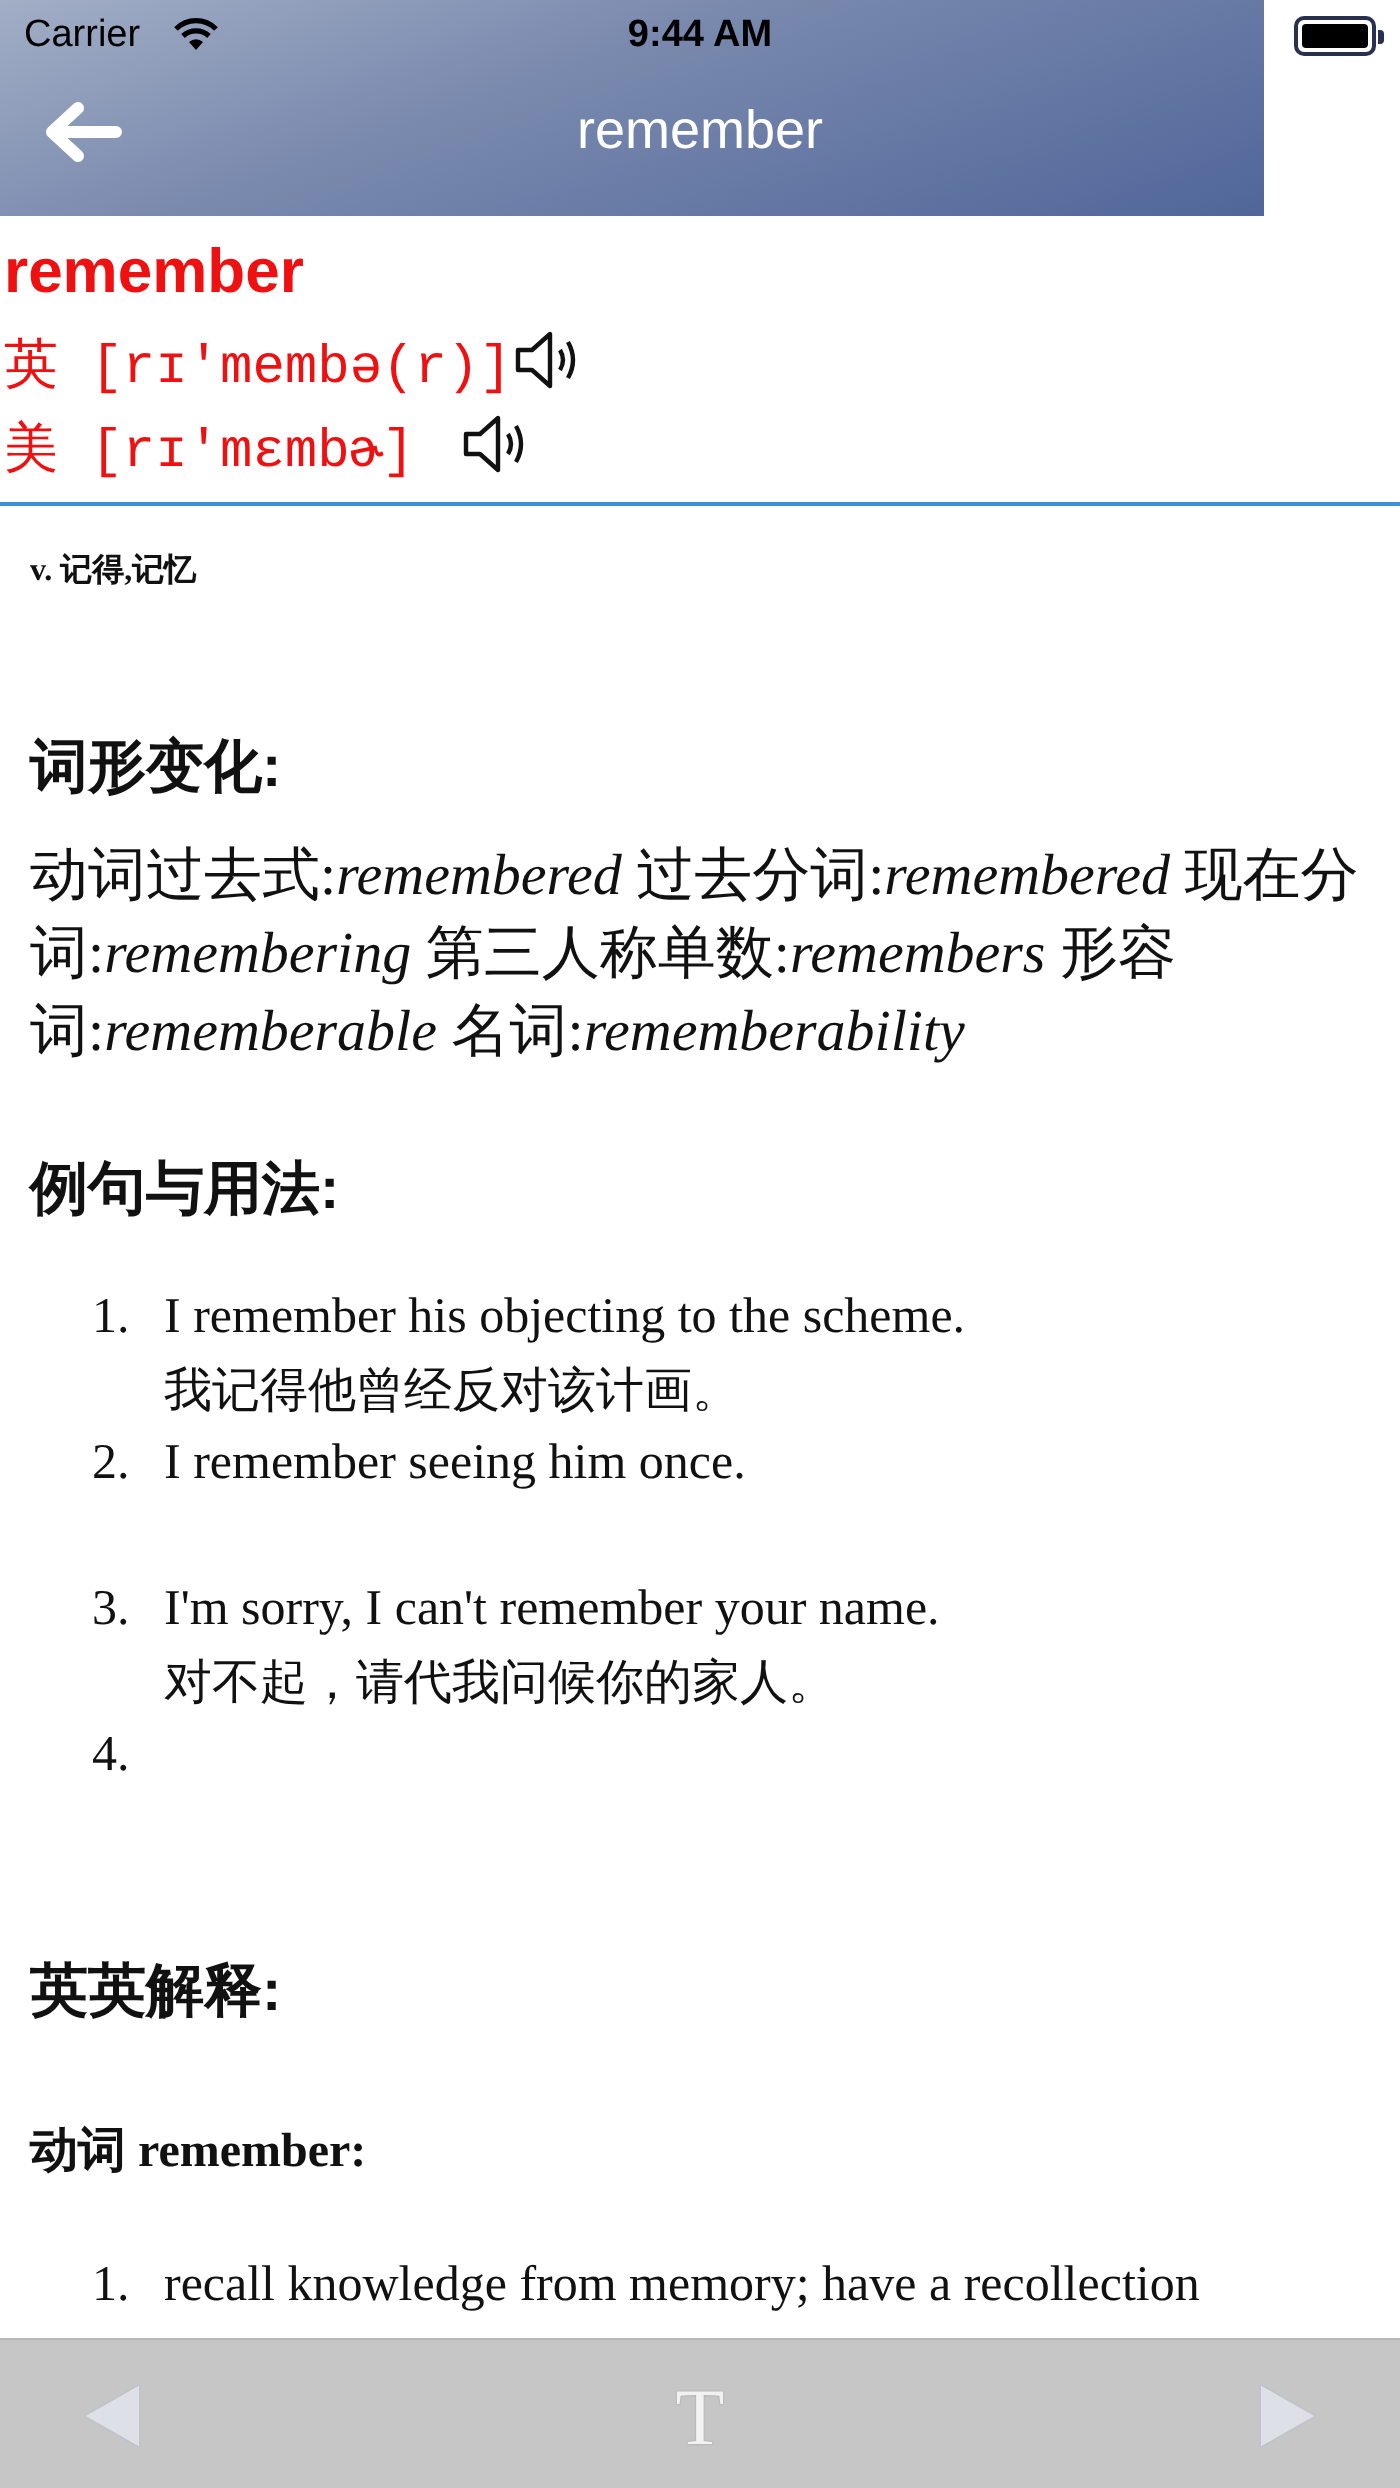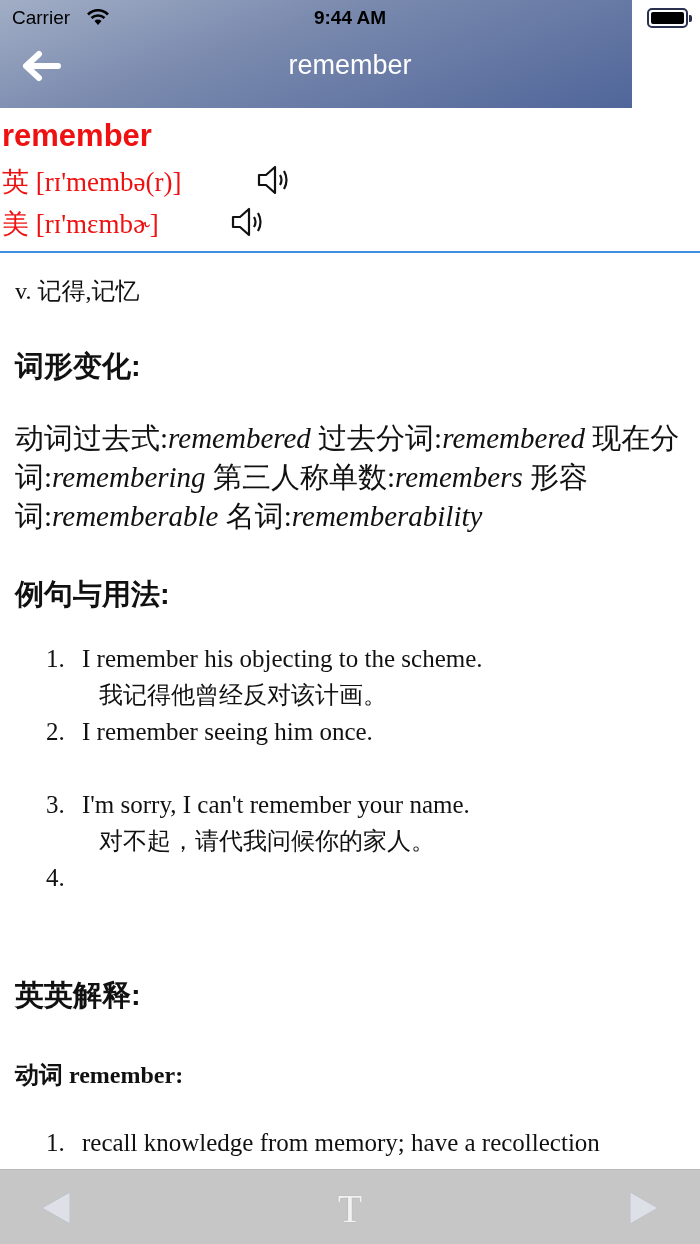--- a/index.html
+++ b/index.html
@@ -29,40 +29,40 @@
     font-family:"Liberation Sans", sans-serif; font-size:27px; color:#fff;
   }
   .back-btn { position:absolute; left:22px; top:50px; width:40px; height:32px; cursor:pointer; }
 
   .header-block { position:absolute; top:108px; left:0; width:700px; height:144px; background:#fff; }
   .word {
     position:absolute; left:2px; top:10px; font-family:"Liberation Sans", sans-serif;
     font-weight:bold; font-size:31px; color:#ef1111;
   }
   .phon {
-    position:absolute; left:2px; font-family:Liberation Serif, serif; font-size:27px; color:#ef1111;
+    position:absolute; left:2px; font-family:Liberation Mono, monospace; font-size:27px; color:#ef1111;
   }
   .phon-uk { top:56px; }
   .phon-us { top:98px; }
   .speaker { position:absolute; width:36px; height:32px; cursor:pointer; }
   .speaker-uk { left:256px; top:56px; }
   .speaker-us { left:230px; top:98px; }
   .divider { position:absolute; top:251px; left:0; width:700px; height:2px; background:#3f8fe0; }
 
   .content { position:absolute; top:253px; left:0; width:700px; }
-  .pos { position:absolute; left:15px; top:22px; font-size:24px; font-weight:normal; }
+  .pos { position:absolute; left:15px; top:22px; font-size:16px; font-weight:bold; }
   .section-title { position:absolute; left:15px; font-family:"Liberation Sans", sans-serif; font-weight:bold; font-size:29px; }
   .forms { position:absolute; left:15px; top:166px; width:680px; font-size:29px; line-height:39px; }
   .forms i { font-style:italic; }
 
   .examples { position:absolute; left:0; top:392px; width:700px; font-size:25px; }
   .ex { position:relative; height:73px; }
   .ex-num { position:absolute; left:46px; top:0; }
   .ex-en { position:absolute; left:82px; top:0; }
-  .ex-cn { position:absolute; left:99px; top:34px; font-family:"Liberation Sans", sans-serif; font-size:24px; }
+  .ex-cn { position:absolute; left:82px; top:34px; font-family:"Liberation Sans", sans-serif; font-size:24px; }
 
   .subhead { position:absolute; left:15px; top:806px; font-size:24px; font-weight:bold; }
   .def { position:absolute; left:0; top:876px; width:700px; font-size:25px; }
 
   .toolbar {
     position:absolute; left:0; top:1169px; width:700px; height:75px; background:#c6c6c6;
     border-top:1px solid #b8b8b8;
   }
   .tb-btn { position:absolute; top:0; height:75px; cursor:pointer; }
   .tb-prev { left:30px; width:60px; }
@@ -113,21 +113,21 @@
       <path d="M24 11 Q27 16 24 21" stroke="#111" stroke-width="2.2" fill="none"></path>
       <path d="M28 7 Q33 16 28 25" stroke="#111" stroke-width="2.2" fill="none"></path>
     </svg>
   </div>
 </div>
 <div class="divider"></div>
 
 <div class="content">
   <div class="pos">v. 记得,记忆</div>
 
-  <div class="section-title" style="top:94px">词形变化:</div>
+  <div class="section-title" style="top:111px">词形变化:</div>
   <div class="forms">
     <span>动词过去式:</span><i>remembered</i>
     <span>过去分词:</span><i>remembered</i>
     <span>现在分词:</span><i>remembering</i>
     <span>第三人称单数:</span><i>remembers</i>
     <span>形容词:</span><i>rememberable</i>
     <span>名词:</span><i>rememberability</i>
   </div>
 
   <div class="section-title" style="top:322px">例句与用法:</div>

